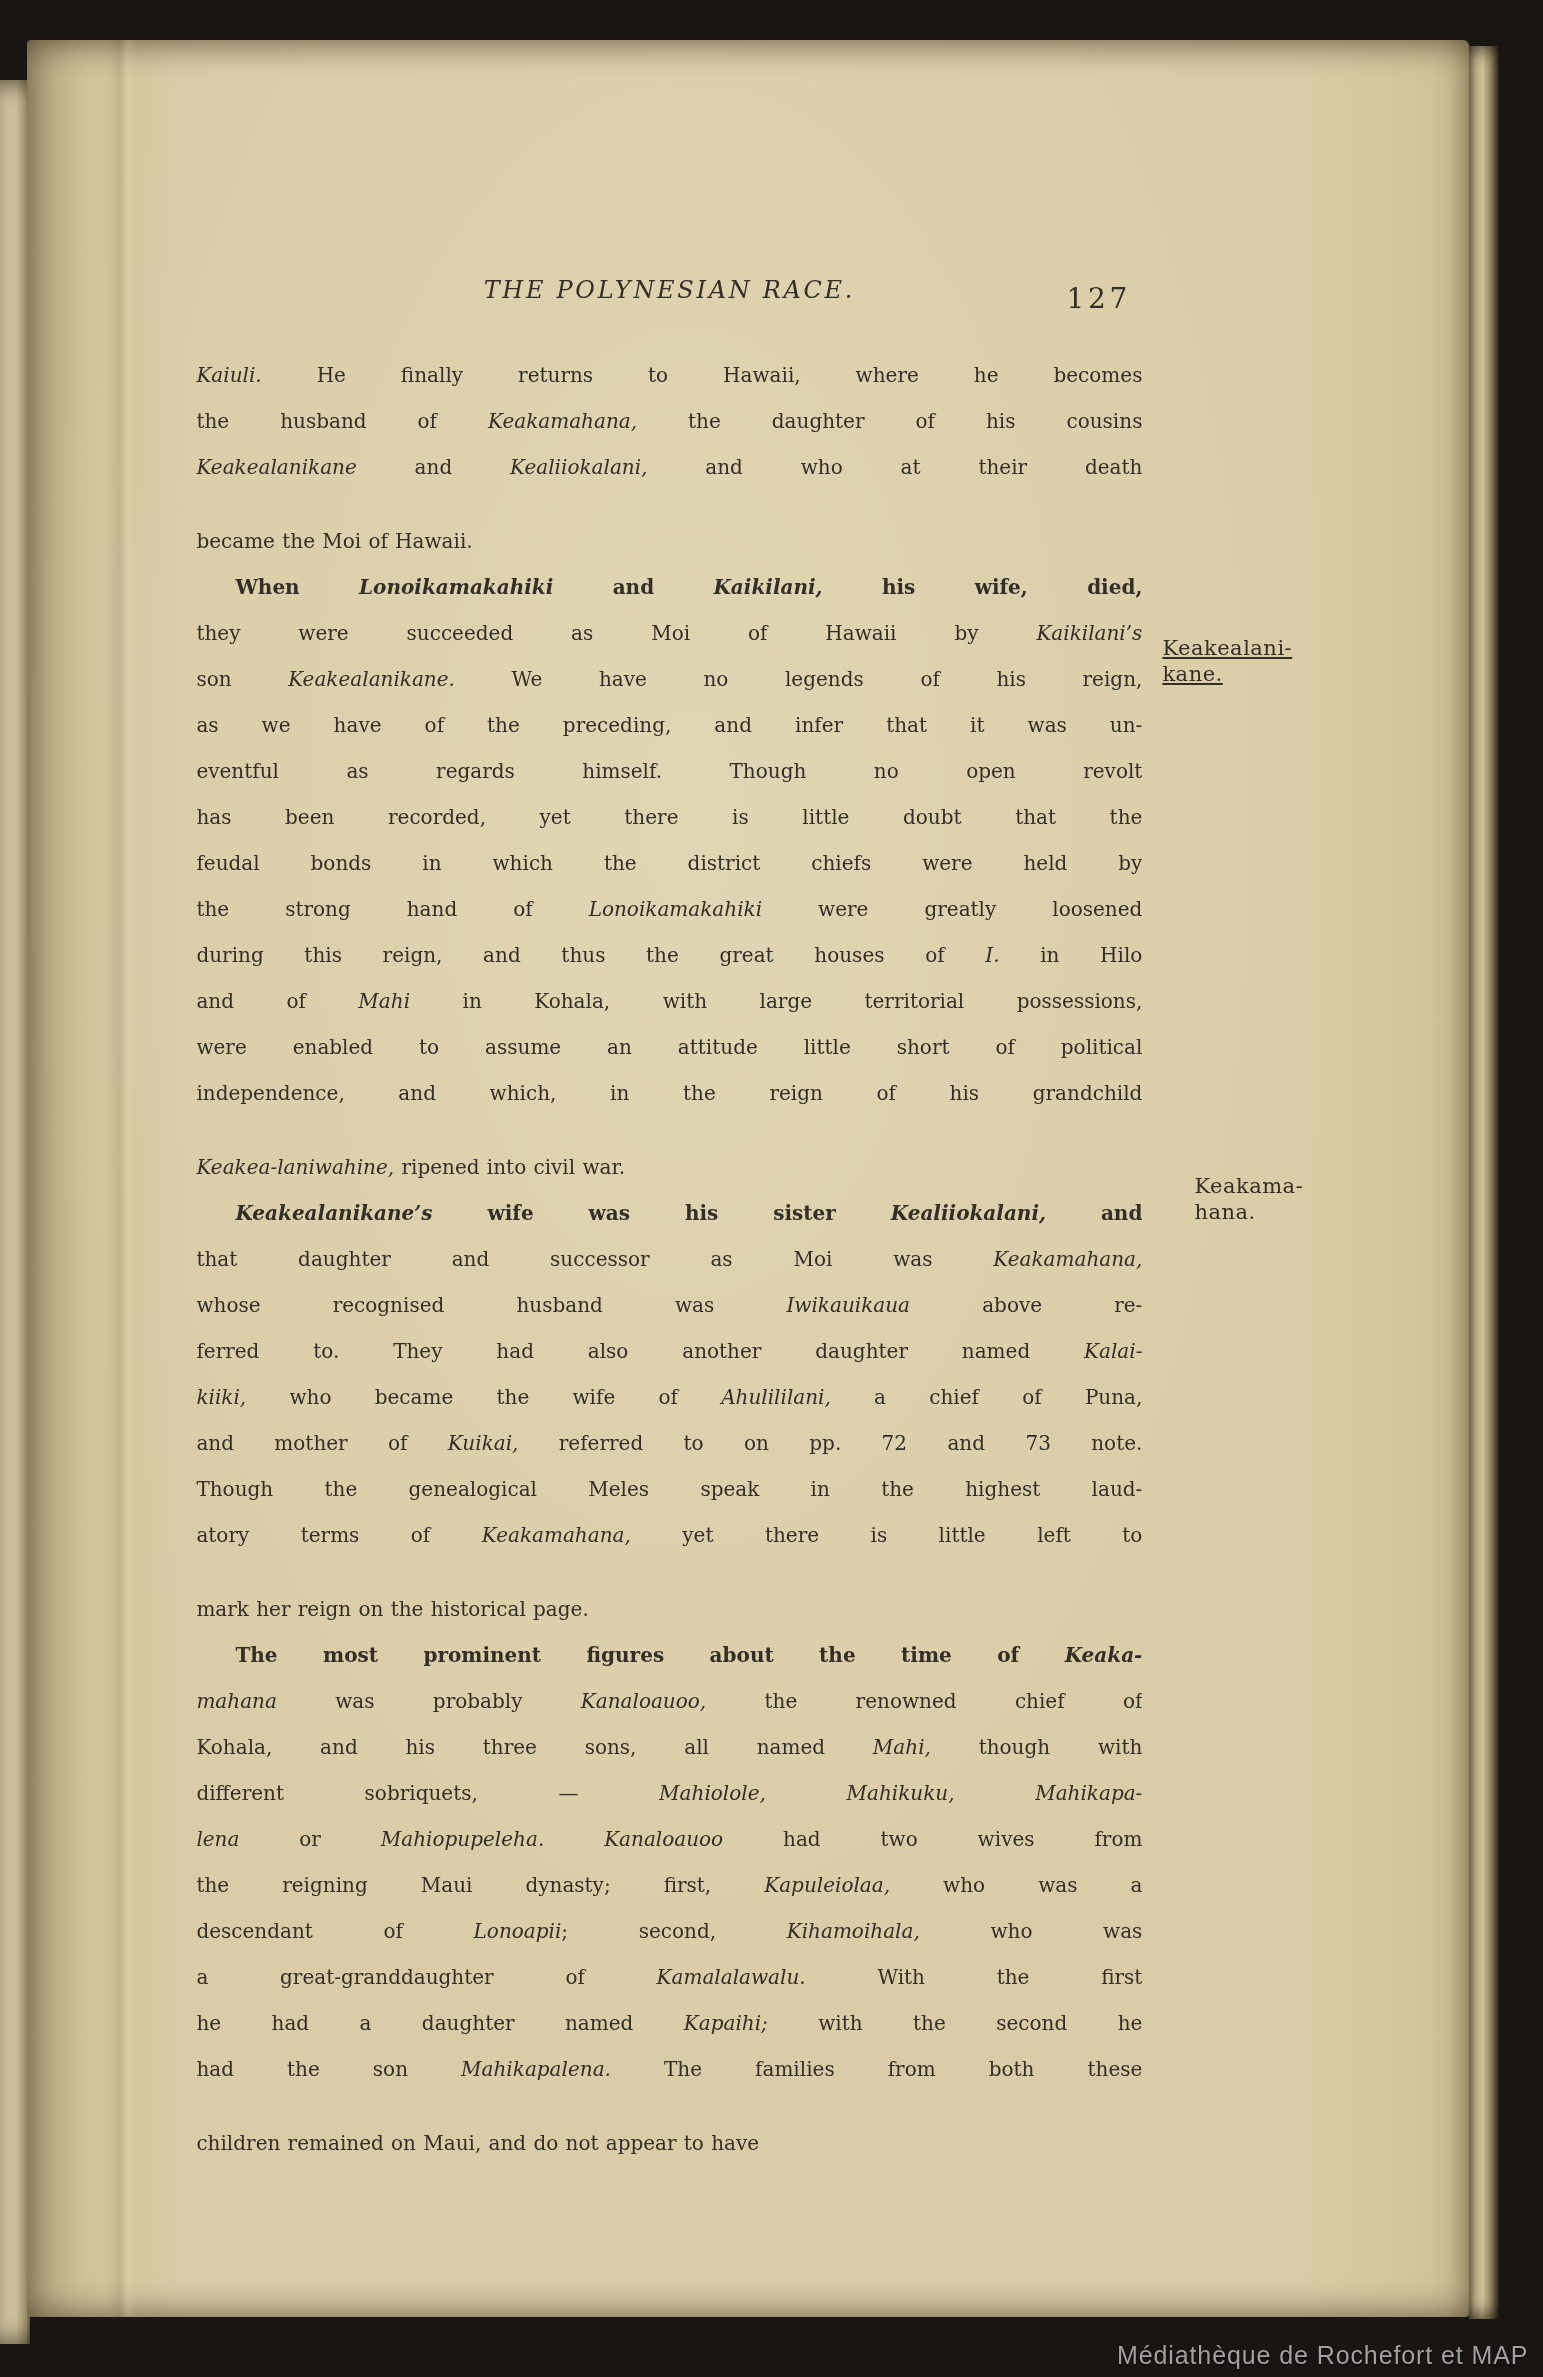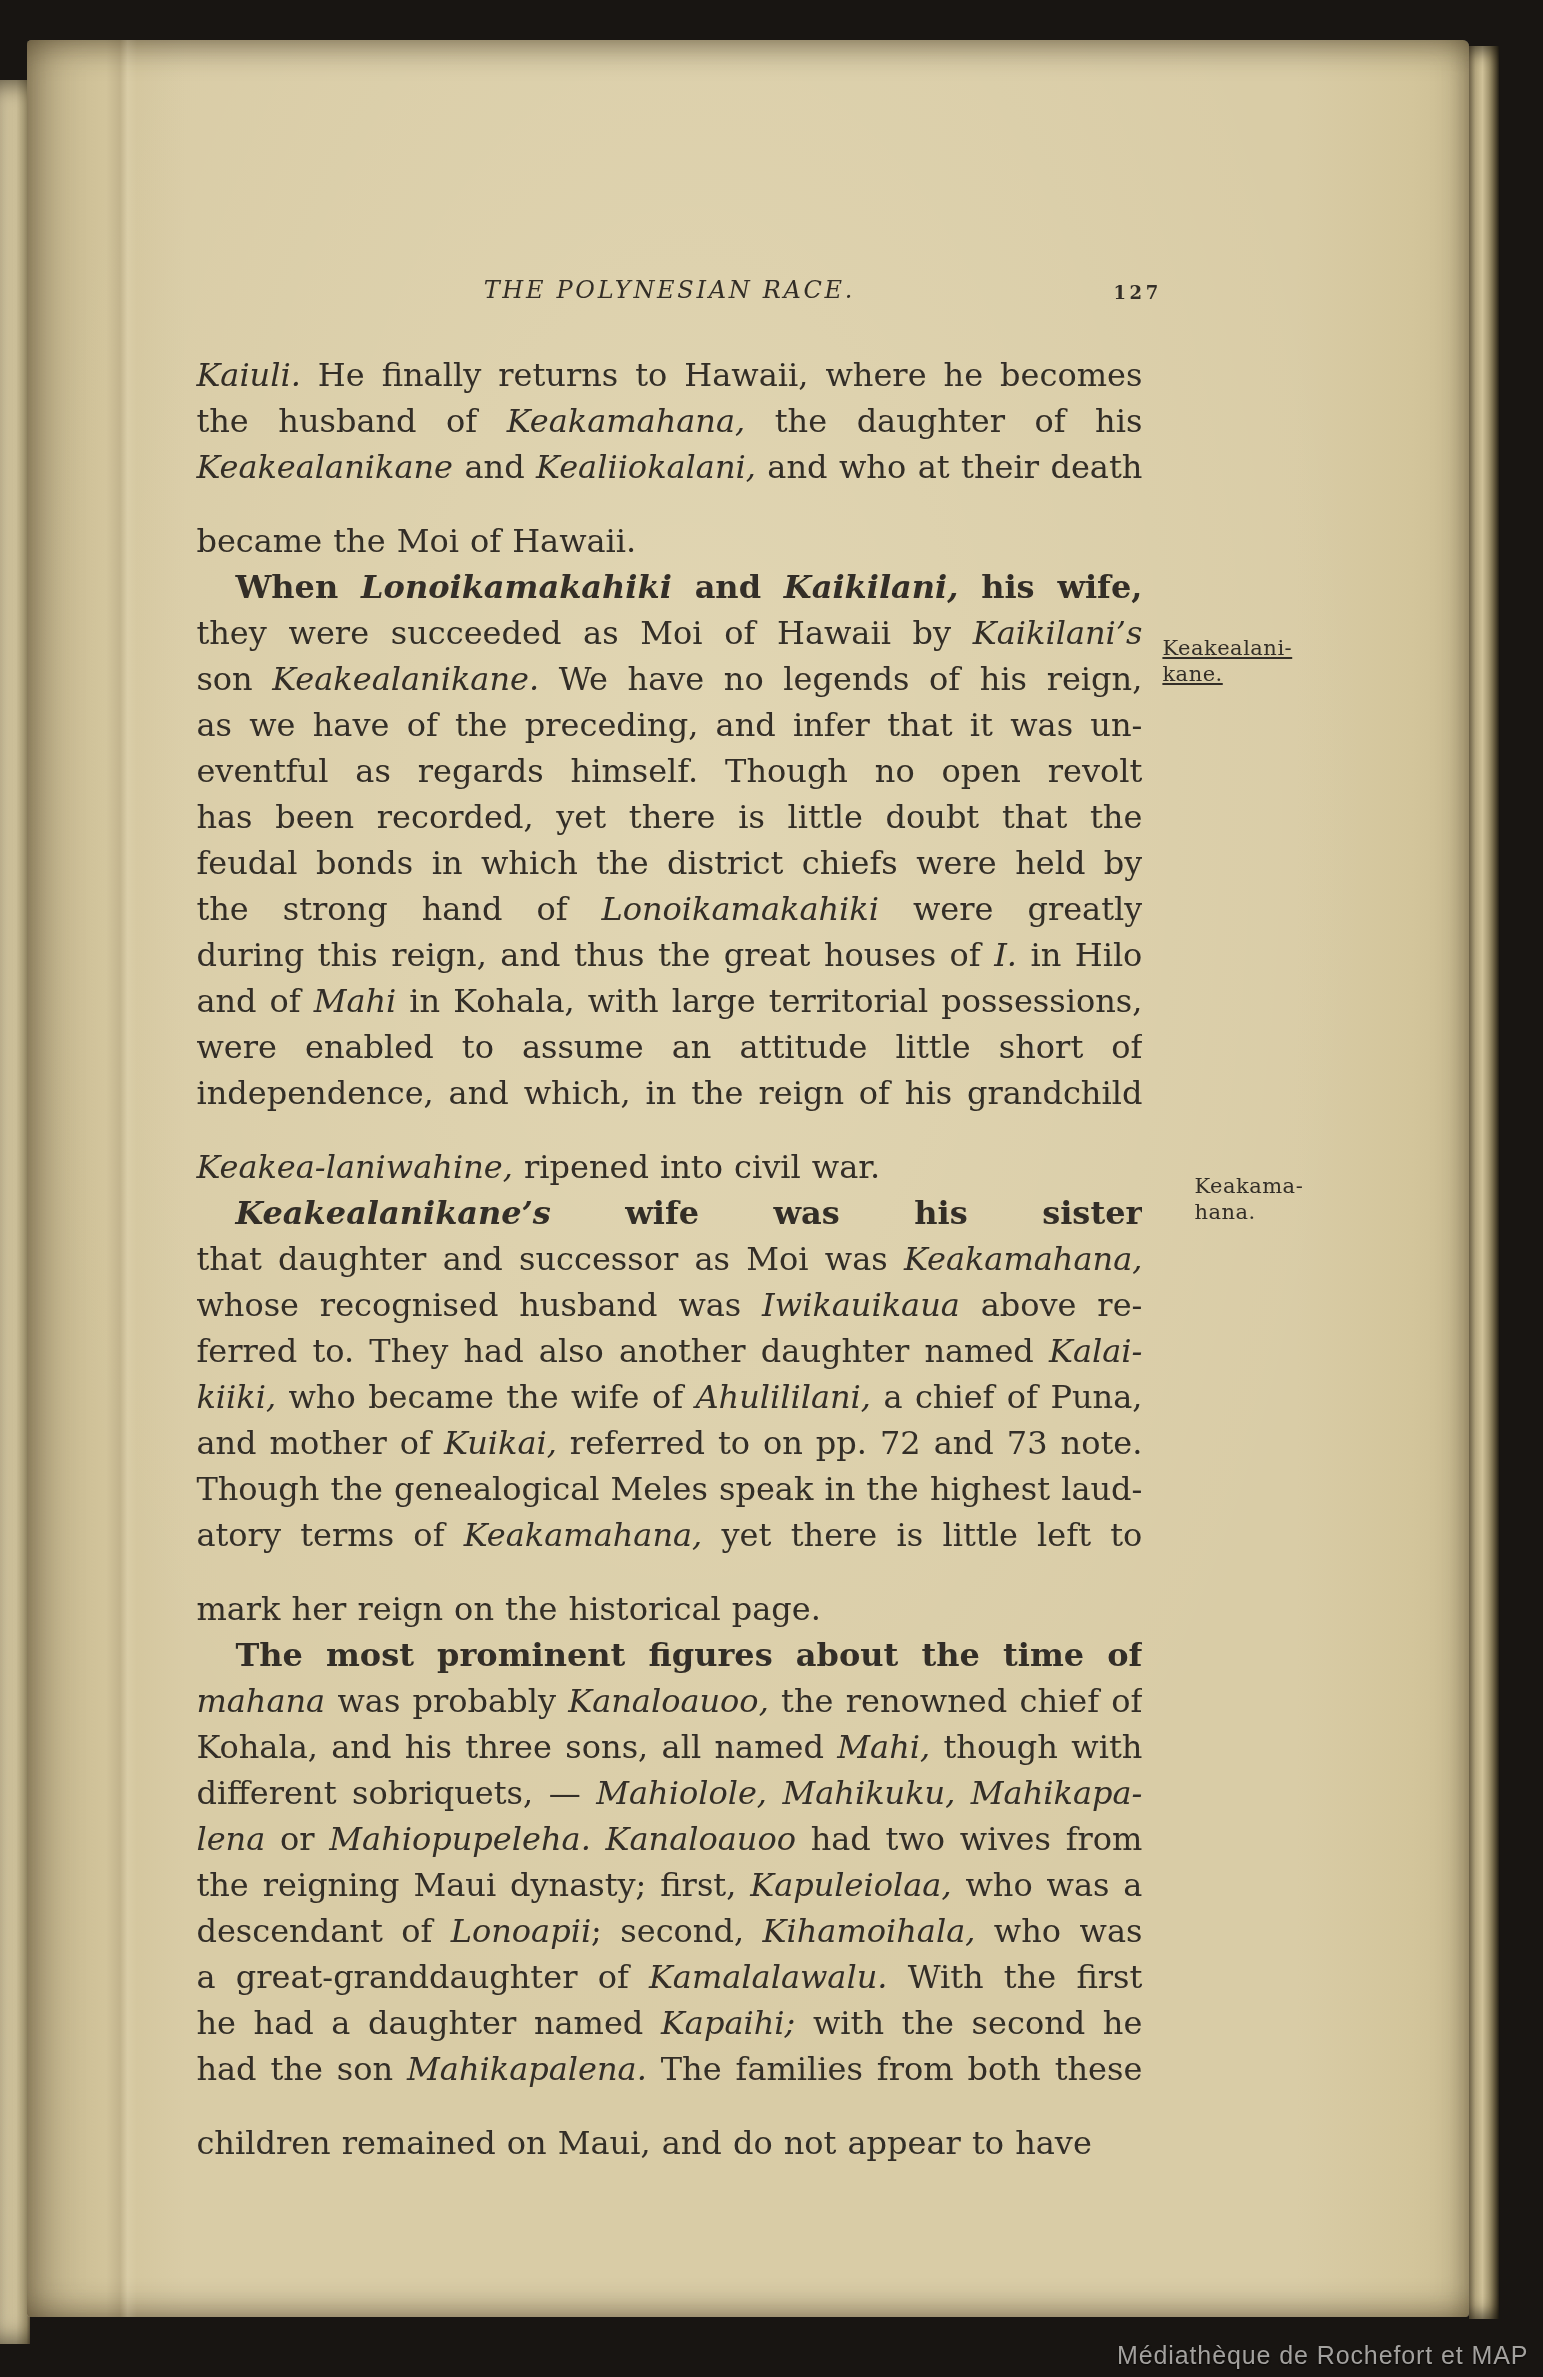--- a/index.html
+++ b/index.html
@@ -50,27 +50,27 @@
   }
   .running-head{
     position:absolute;left:169px;top:236px;width:946px;height:42px;
     color:var(--ink);
   }
   .head-title{
     display:block;width:100%;text-align:center;
     font-style:italic;font-size:24px;letter-spacing:2.7px;
   }
   .page-number{
-    position:absolute;left:917px;top:5.5px;
-    font-size:18px;letter-spacing:3.7px;font-weight:bold;
+    position:absolute;left:870px;top:5.5px;
+    font-size:28px;letter-spacing:3.7px;
   }
   .text-block{
     position:absolute;left:169px;top:312px;width:946px;
     color:var(--ink);
-    font-size:32px;line-height:46px;
+    font-size:20px;line-height:46px;
   }
   .line{
     height:46px;overflow:hidden;
     text-align:justify;text-align-last:justify;
     word-spacing:0.9px;
   }
   .line.indent{padding-left:39px;font-weight:bold;}
   .line.last{text-align-last:left;margin-top:28px;}
   .line i{font-style:italic;}
   .margin-note{

